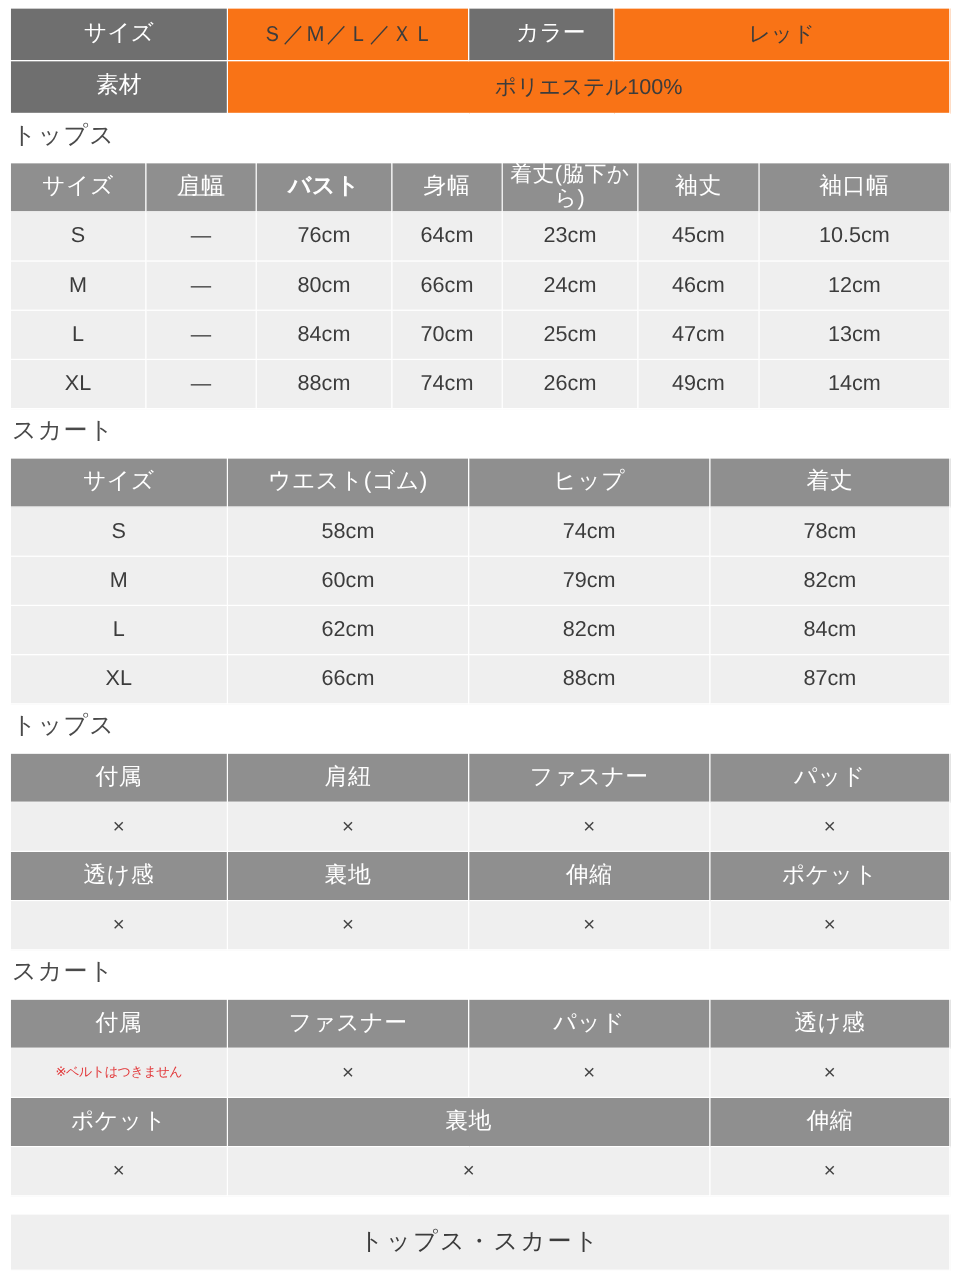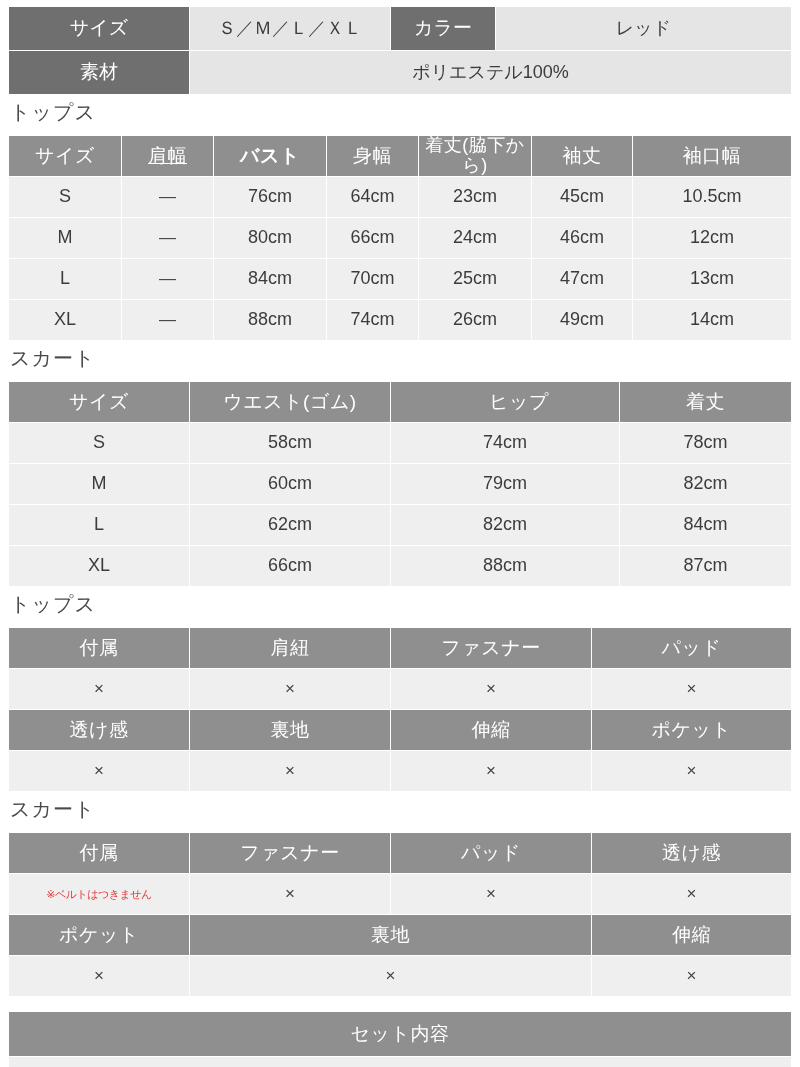--- a/index.html
+++ b/index.html
@@ -37,21 +37,21 @@
     color: #ffffff;
     font-size: 19px;
     letter-spacing: 0.5px;
   }
   .hdr-dark {
     background: #6f6f6f;
     color: #ffffff;
     font-size: 19px;
   }
   .cell {
-    background: #e5e5e5;
+    background: #f97316;
     color: #3c3c3c;
     font-size: 18px;
   }
   .cell-light {
     background: #efefef;
     color: #3c3c3c;
     font-size: 18px;
   }
   .section-label {
     font-size: 20px;
@@ -96,21 +96,21 @@
 </head>
 <body>
 
 <div class="page">
 
   <table>
     <tbody>
       <tr class="spec-top">
         <td class="hdr-dark" style="width:180px;">サイズ</td>
         <td class="cell" style="width:200px;">Ｓ／Ｍ／Ｌ／ＸＬ</td>
-        <td class="hdr-dark" style="width:104px;">カラー</td>
+        <td class="hdr-dark" style="width:104px;padding-left:16px;">カラー</td>
         <td class="cell">レッド</td>
       </tr>
       <tr class="spec-top">
         <td class="hdr-dark" style="width:180px;">素材</td>
         <td class="cell" colspan="3">ポリエステル100%</td>
       </tr>
     </tbody>
   </table>
 
   <div class="section-label">トップス</div>
@@ -165,21 +165,21 @@
     </tbody>
   </table>
 
   <div class="section-label">スカート</div>
 
   <table>
     <tbody>
       <tr class="tbl-rows">
         <td class="hdr" style="width:180px;">サイズ</td>
         <td class="hdr" style="width:200px;">ウエスト(ゴム)</td>
-        <td class="hdr" style="width:200px;padding-left:28px;">ヒップ</td>
+        <td class="hdr" style="width:200px;">ヒップ</td>
         <td class="hdr">着丈</td>
       </tr>
       <tr class="tbl-rows">
         <td class="cell-light">S</td>
         <td class="cell-light">58cm</td>
         <td class="cell-light">74cm</td>
         <td class="cell-light">78cm</td>
       </tr>
       <tr class="tbl-rows">
         <td class="cell-light">M</td>
@@ -259,22 +259,19 @@
         <td class="cell-light mark" colspan="2">×</td>
         <td class="cell-light mark">×</td>
       </tr>
     </tbody>
   </table>
 
   <div class="gap"></div>
 
   <table>
     <tbody>
-      <tr class="set-title">
-        <td class="hdr">セット内容</td>
-      </tr>
       <tr class="set-body">
         <td class="cell-light">トップス・スカート</td>
       </tr>
     </tbody>
   </table>
 
 </div>
 
 </body></html>

